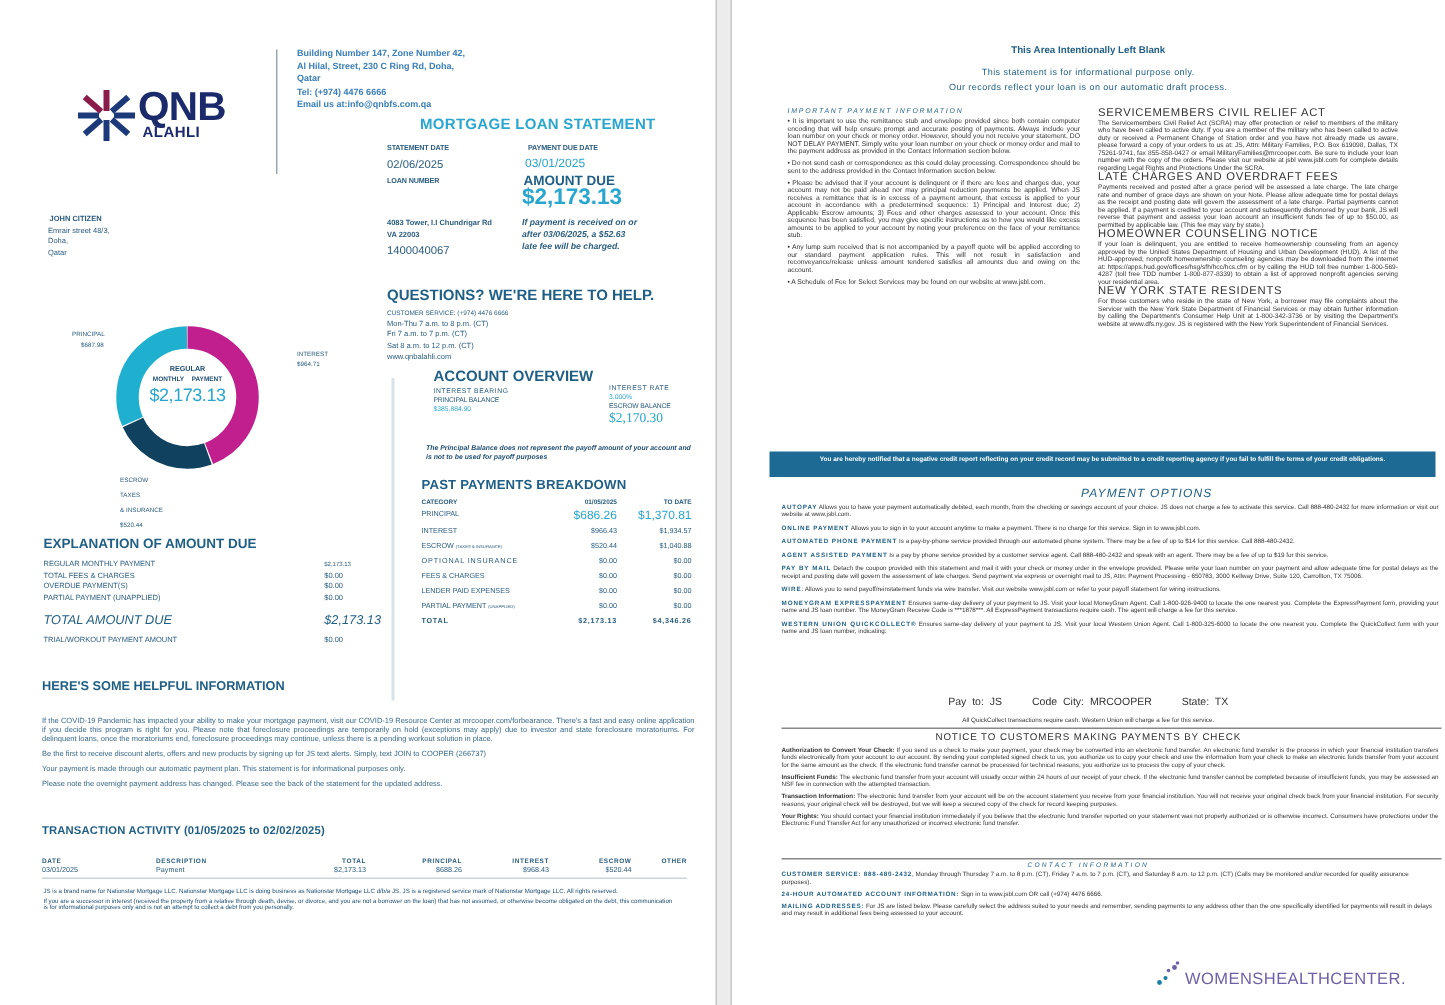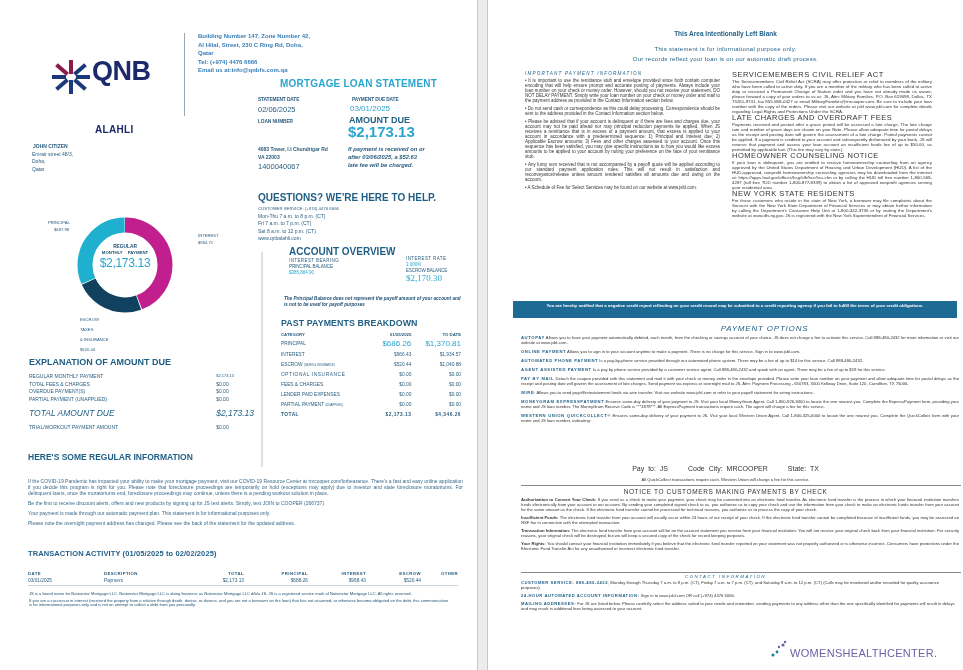--- a/index.html
+++ b/index.html
@@ -10,21 +10,21 @@
   #page-left { left: 0; width: 477px; }
   #page-right { left: 488px; width: 475px; }
   .gutter { position: absolute; left: 477px; top: 0; width: 11px; height: 670px; background: #ececec; border-left: 1px solid #c8c8c8; border-right: 1px solid #c8c8c8; }
 
   .abs { position: absolute; }
 
   
   .logo { left: 52px; top: 58px; width: 110px; height: 40px; }
   .logo svg { position: absolute; left: 0; top: 2px; }
   .logo-qnb { position: absolute; left: 40px; top: -2px; font-size: 27px; font-weight: bold; color: #1b2a6b; letter-spacing: -0.5px; }
-  .logo-alahli { position: absolute; left: 43px; top: 25px; font-size: 10px; font-weight: bold; color: #1b2a6b; letter-spacing: 0.3px; margin-top: 41px; }
+  .logo-alahli { position: absolute; left: 43px; top: 25px; font-size: 10px; font-weight: bold; color: #1b2a6b; letter-spacing: 0.3px; }
 
   .vrule { left: 184px; top: 33px; width: 1px; height: 83px; background: #9aa7b0; }
 
   .bank-addr { left: 198px; top: 32px; font-size: 6px; line-height: 8.6px; font-weight: bold; color: #3a7fb8; }
 
   .stmt-title { left: 258px; top: 78px; font-size: 10px; font-weight: bold; color: #29a6cf; letter-spacing: 0.2px; padding-left: 22px; }
   .lbl-sm { font-size: 4.8px; color: #2a5d7f; font-weight: bold; letter-spacing: -0.1px; }
   .val-md { font-size: 7.5px; color: #2a5d7f; }
   .stmt-date-lbl { left: 258px; top: 97px; }
   .stmt-date { left: 258px; top: 105px; }
@@ -316,21 +316,21 @@
       <td>TOTAL AMOUNT DUE</td>
       <td class="v">$2,173.13</td>
     </tr>
     <tr>
       <td>TRIAL/WORKOUT PAYMENT AMOUNT</td>
       <td class="v">$0.00</td>
     </tr>
   </tbody>
     </table>
 
-  <div class="abs help-title">HERE'S SOME REGULAR INFORMATION</div>
+  <div class="abs help-title">HERE'S SOME HELPFUL INFORMATION</div>
   <div class="abs help-body">
     <p>If the COVID-19 Pandemic has impacted your ability to make your mortgage payment, visit our COVID-19 Resource Center at mrcooper.com/forbearance. There's a fast and easy online application if you decide this program is right for you. Please note that foreclosure proceedings are temporarily on hold (exceptions may apply) due to investor and state foreclosure moratoriums. For delinquent loans, once the moratoriums end, foreclosure proceedings may continue, unless there is a pending workout solution in place.</p>
     <p>Be the first to receive discount alerts, offers and new products by signing up for JS  text alerts. Simply, text JOIN to COOPER (266737)</p>
     <p>Your payment is made through our automatic payment plan. This statement is for informational purposes only.</p>
     <p>Please note the overnight payment address has changed. Please see the back of the statement for the updated address.</p>
   </div>
 
   <div class="abs tx-title">TRANSACTION ACTIVITY (01/05/2025 to 02/02/2025)</div>
   <table class="abs tx-table">
     <tbody>

